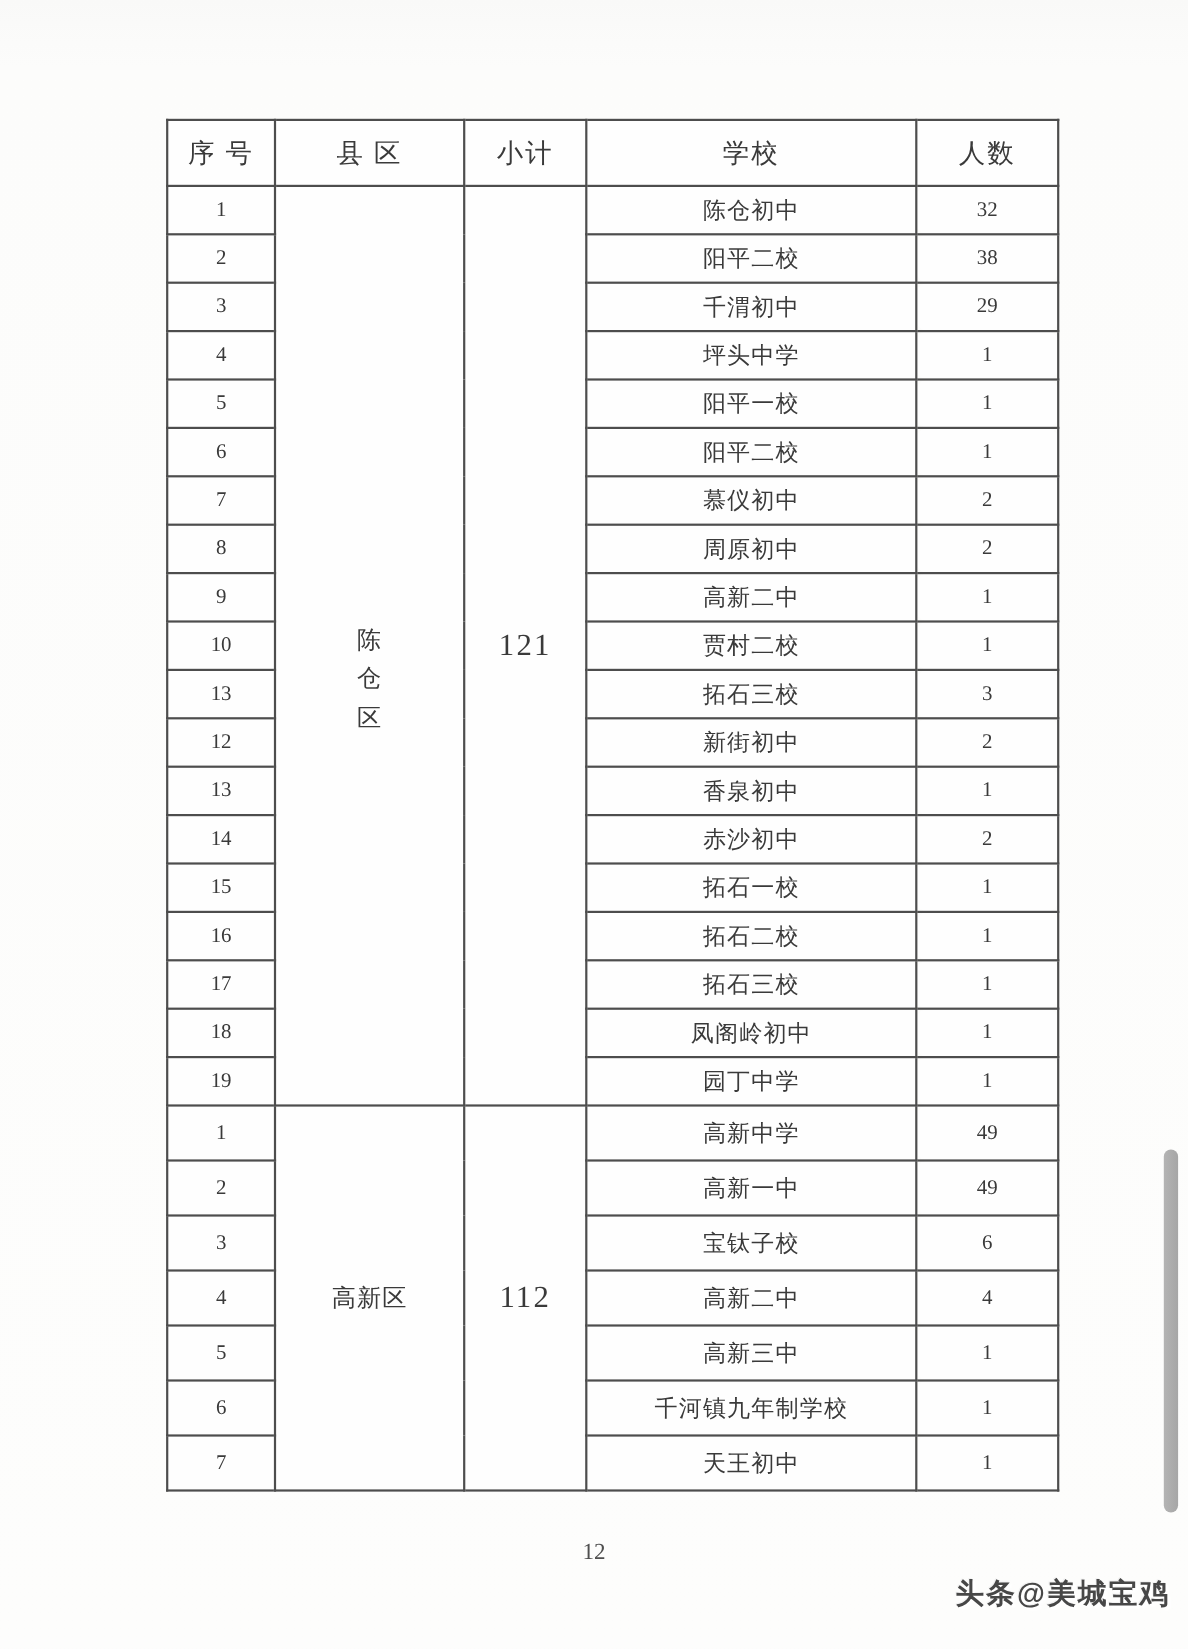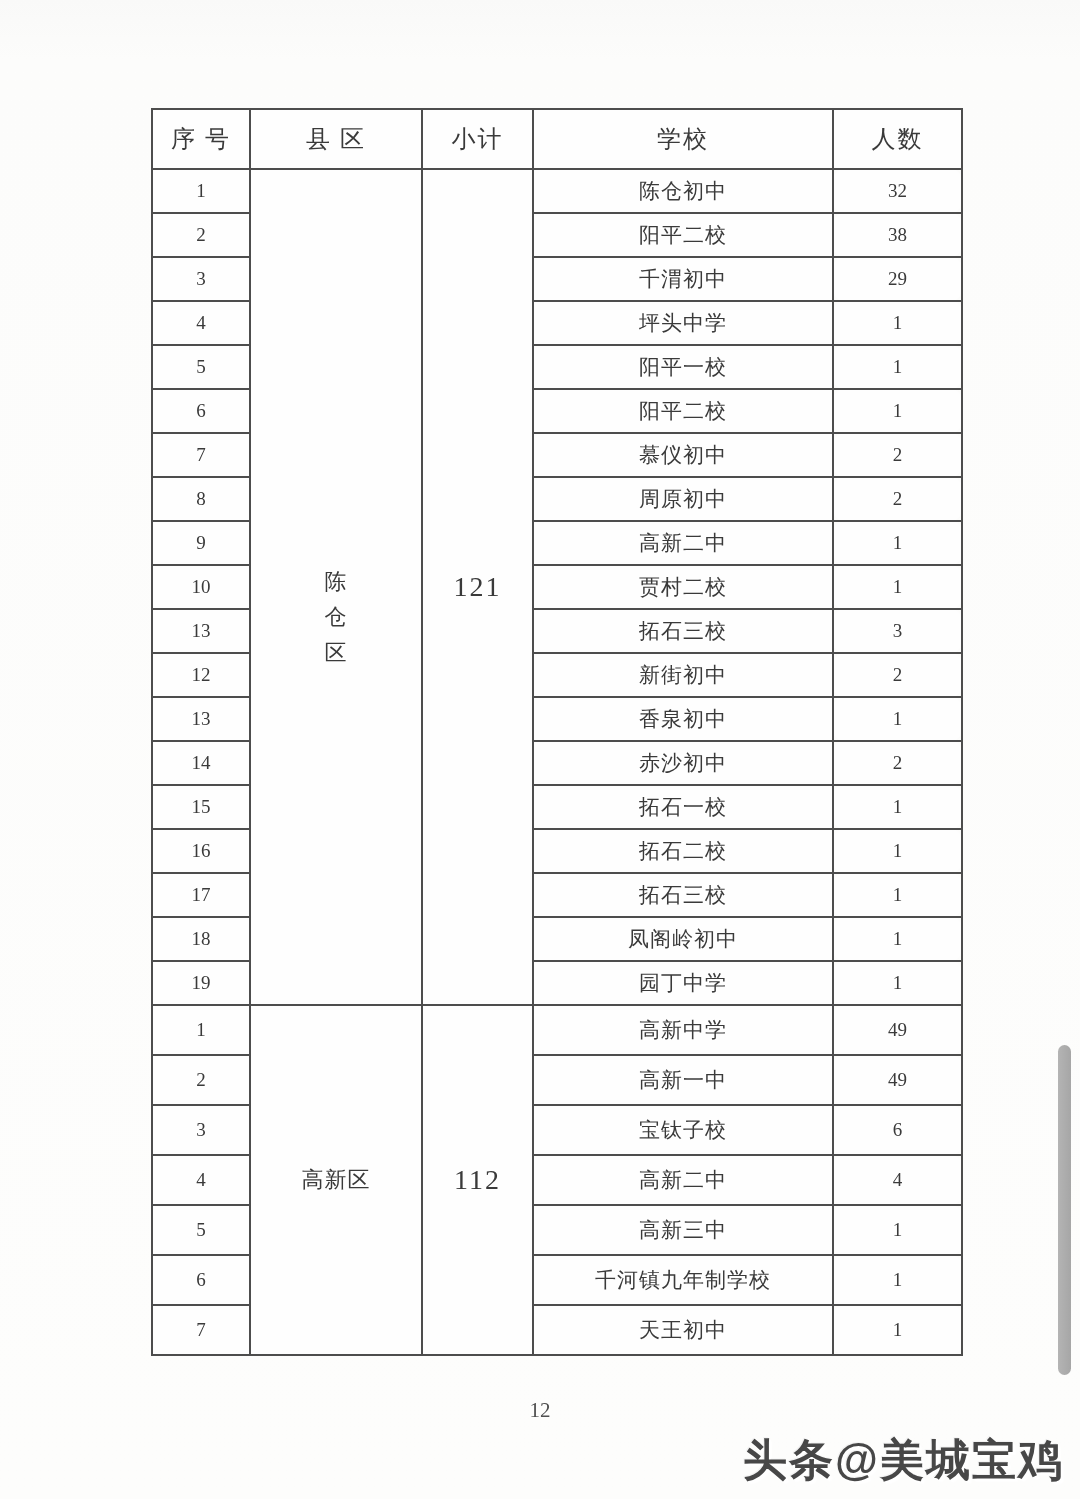--- a/index.html
+++ b/index.html
@@ -64,21 +64,21 @@
     width: 1080px;
     text-align: center;
     font-size: 21px;
     color: #4f4f4f;
   }
   .watermark {
     position: absolute;
     top: 1431px;
     right: 16px;
     font-family: "Liberation Sans", sans-serif;
-    font-size: 44px;
+    font-size: 26px;
     font-weight: bold;
     letter-spacing: 2px;
     color: #474747;
     text-shadow: 2px 2px 0 #ffffff, -1px -1px 0 #f2f2f2, 3px 3px 2px #ffffff;
   }
   
   .scrollbar-thumb {
     position: absolute;
     left: 1058px;
     top: 1045px;

